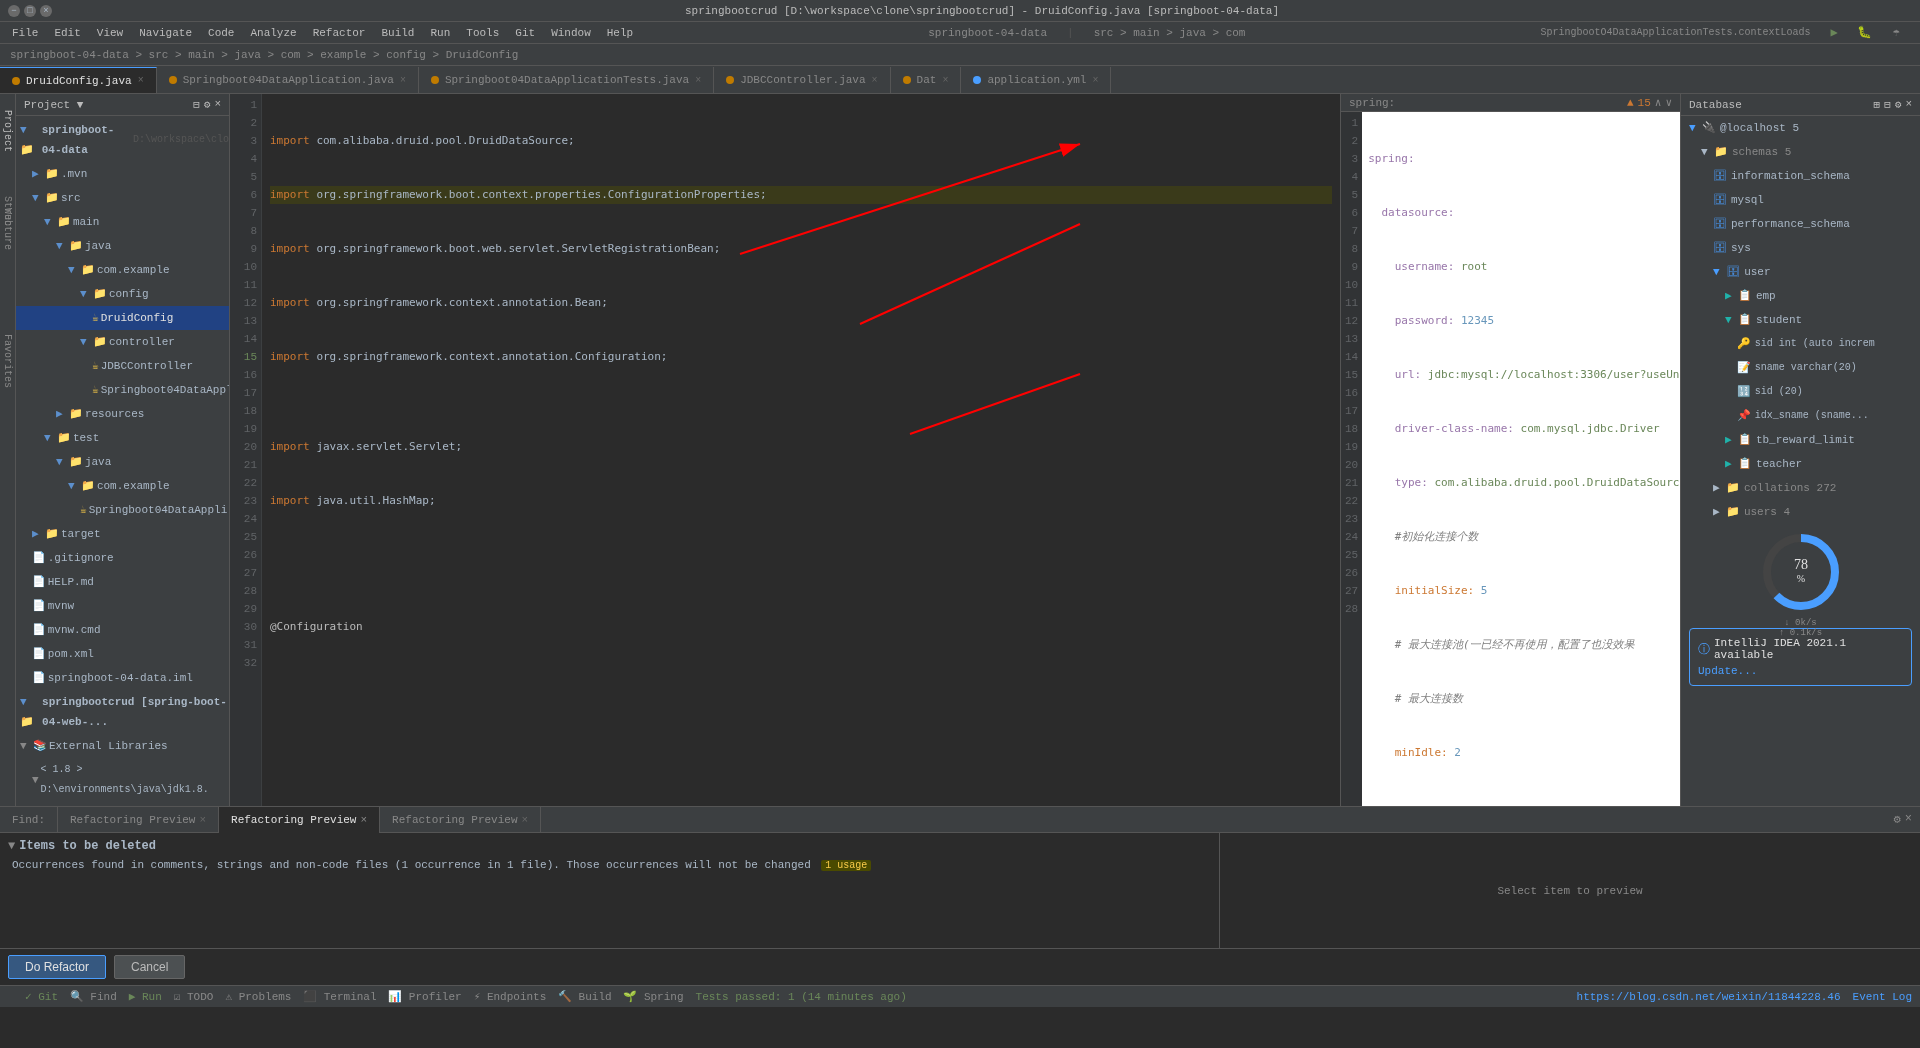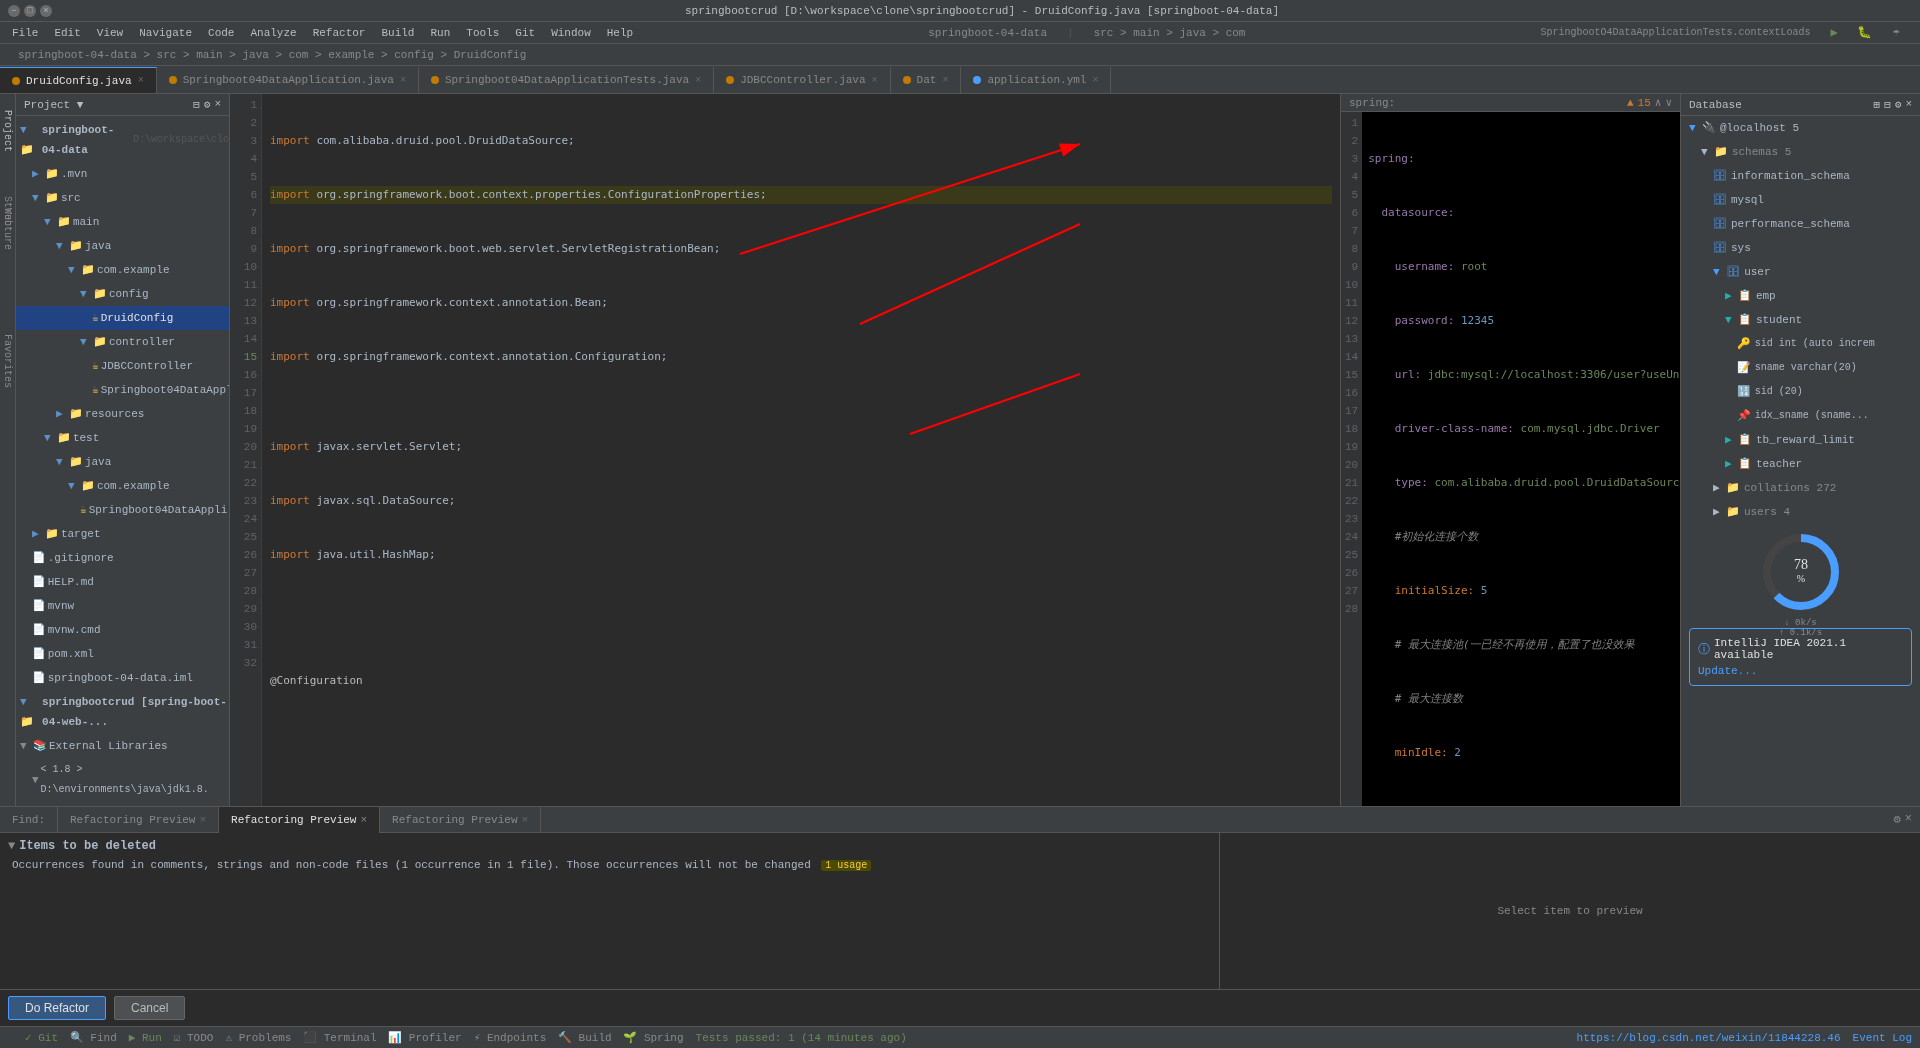--- a/index.html
+++ b/index.html
@@ -11,21 +11,21 @@
     #titlebar .ctrl-btn { width: 12px; height: 12px; border-radius: 50%; font-size: 9px; display: flex; align-items: center; justify-content: center; cursor: pointer; }
     .ctrl-min { background: #6a6a6a; }
     .ctrl-max { background: #6a6a6a; }
     .ctrl-close { background: #6a6a6a; }
 
     
     #menubar { background: #3c3f41; height: 22px; display: flex; align-items: center; padding: 0 4px; border-bottom: 1px solid #555; }
     #menubar span { color: #bbb; font-size: 11px; padding: 2px 8px; cursor: pointer; }
 
     
-    #breadcrumb { background: #3c3f41; height: 22px; display: flex; align-items: center; padding: 0 16px; font-size: 11px; color: #888; border-bottom: 1px solid #555; }
+    #breadcrumb { background: #3c3f41; height: 22px; display: flex; align-items: center; padding: 0 8px; font-size: 11px; color: #888; border-bottom: 1px solid #555; }
     #breadcrumb span { margin: 0 2px; }
 
     
     #tabbar { background: #3c3f41; height: 28px; display: flex; align-items: flex-end; border-bottom: 1px solid #555; overflow: hidden; }
     .tab { height: 26px; padding: 0 12px; display: flex; align-items: center; gap: 6px; font-size: 11px; color: #888; border-right: 1px solid #555; cursor: pointer; white-space: nowrap; }
     .tab.active { background: #2b2b2b; color: #e0e0e0; border-top: 1px solid #4a9eff; }
     .tab .tab-close { color: #666; font-size: 10px; }
     .tab .tab-icon { width: 8px; height: 8px; border-radius: 50%; }
     .tab-java { background: #c07b00; }
     .tab-yaml { background: #4a9eff; }
@@ -332,21 +332,20 @@
       </div>
 
       <div style="flex:1; font-size:11px; line-height:18px; padding:2px 8px; white-space:pre; font-family:Consolas, monospace;">
         <div><span class="kw">import</span> <span class="imp">com.alibaba.druid.pool.DruidDataSource;</span></div>
         <div style="background:#3a3a1a;"><span class="kw">import</span> <span class="imp">org.springframework.boot.context.properties.ConfigurationProperties;</span></div>
         <div><span class="kw">import</span> <span class="imp">org.springframework.boot.web.servlet.ServletRegistrationBean;</span></div>
         <div><span class="kw">import</span> <span class="imp">org.springframework.context.annotation.Bean;</span></div>
         <div><span class="kw">import</span> <span class="imp">org.springframework.context.annotation.Configuration;</span></div>
         <div></div>
         <div><span class="kw">import</span> <span class="imp">javax.servlet.Servlet;</span></div>
-        <div><span class="kw">import</span> <span class="imp">javax.sql.DataSource;</span></div>
         <div><span class="kw">import</span> <span class="imp">java.util.HashMap;</span></div>
         <div></div>
         <div></div>
         <div><span class="ann">@Configuration</span></div>
         <div></div>
         
         
         
         
         
@@ -374,21 +373,21 @@
 
       <line x1="450" y1="340" x2="620" y2="280" stroke="red" stroke-width="2"></line>
       <defs>
         <marker id="arrowhead" markerWidth="10" markerHeight="7" refX="10" refY="3.5" orient="auto">
           <polygon points="0 0, 10 3.5, 0 7" fill="red"></polygon>
         </marker>
       </defs>
     </svg>
   </div>
 
-  <div id="yaml-panel" style="width:340px; background:#000000; border-left:1px solid #555; overflow:hidden; display:flex; flex-direction:column;">
+  <div id="yaml-panel" style="width:340px; background:#ffffff; border-left:1px solid #555; overflow:hidden; display:flex; flex-direction:column;">
     <div style="background:#3c3f41; padding:2px 8px; font-size:11px; color:#888; border-bottom:1px solid #555; display:flex; justify-content:space-between; align-items:center;">
       <span>spring:</span>
       <div style="display:flex; align-items:center; gap:4px;">
         <span style="color:#cc7832;">▲</span>
         <span style="color:#cc7832;">15</span>
         <span>∧</span>
         <span>∨</span>
       </div>
     </div>
     <div style="flex:1; overflow:auto; display:flex;">
@@ -552,21 +551,21 @@
     <div style="margin:8px; background:#3c3f41; border:1px solid #4a9eff; border-radius:4px; padding:8px; font-size:11px;">
       <div style="display:flex; align-items:center; gap:4px; margin-bottom:4px;">
         <span style="color:#4a9eff; font-size:12px;">ⓘ</span>
         <span style="color:#e0e0e0;">IntelliJ IDEA 2021.1 available</span>
       </div>
       <div style="color:#4a9eff; cursor:pointer;">Update...</div>
     </div>
   </div>
 </div>
 
-<div id="bottom-panel" style="height:220px; background:#2b2b2b; border-top:1px solid #555; display:flex; flex-direction:column; position:relative;">
+<div id="bottom-panel" style="height:179px; background:#2b2b2b; border-top:1px solid #555; display:flex; flex-direction:column; position:relative;">
 
   <div style="background:#3c3f41; height:26px; display:flex; align-items:center; border-bottom:1px solid #555;">
     <div class="bottom-tab">
       <span>Find:</span>
     </div>
     <div class="bottom-tab">
       <span>Refactoring Preview</span>
       <span style="margin-left:4px; color:#666;">×</span>
     </div>
     <div class="bottom-tab active">

